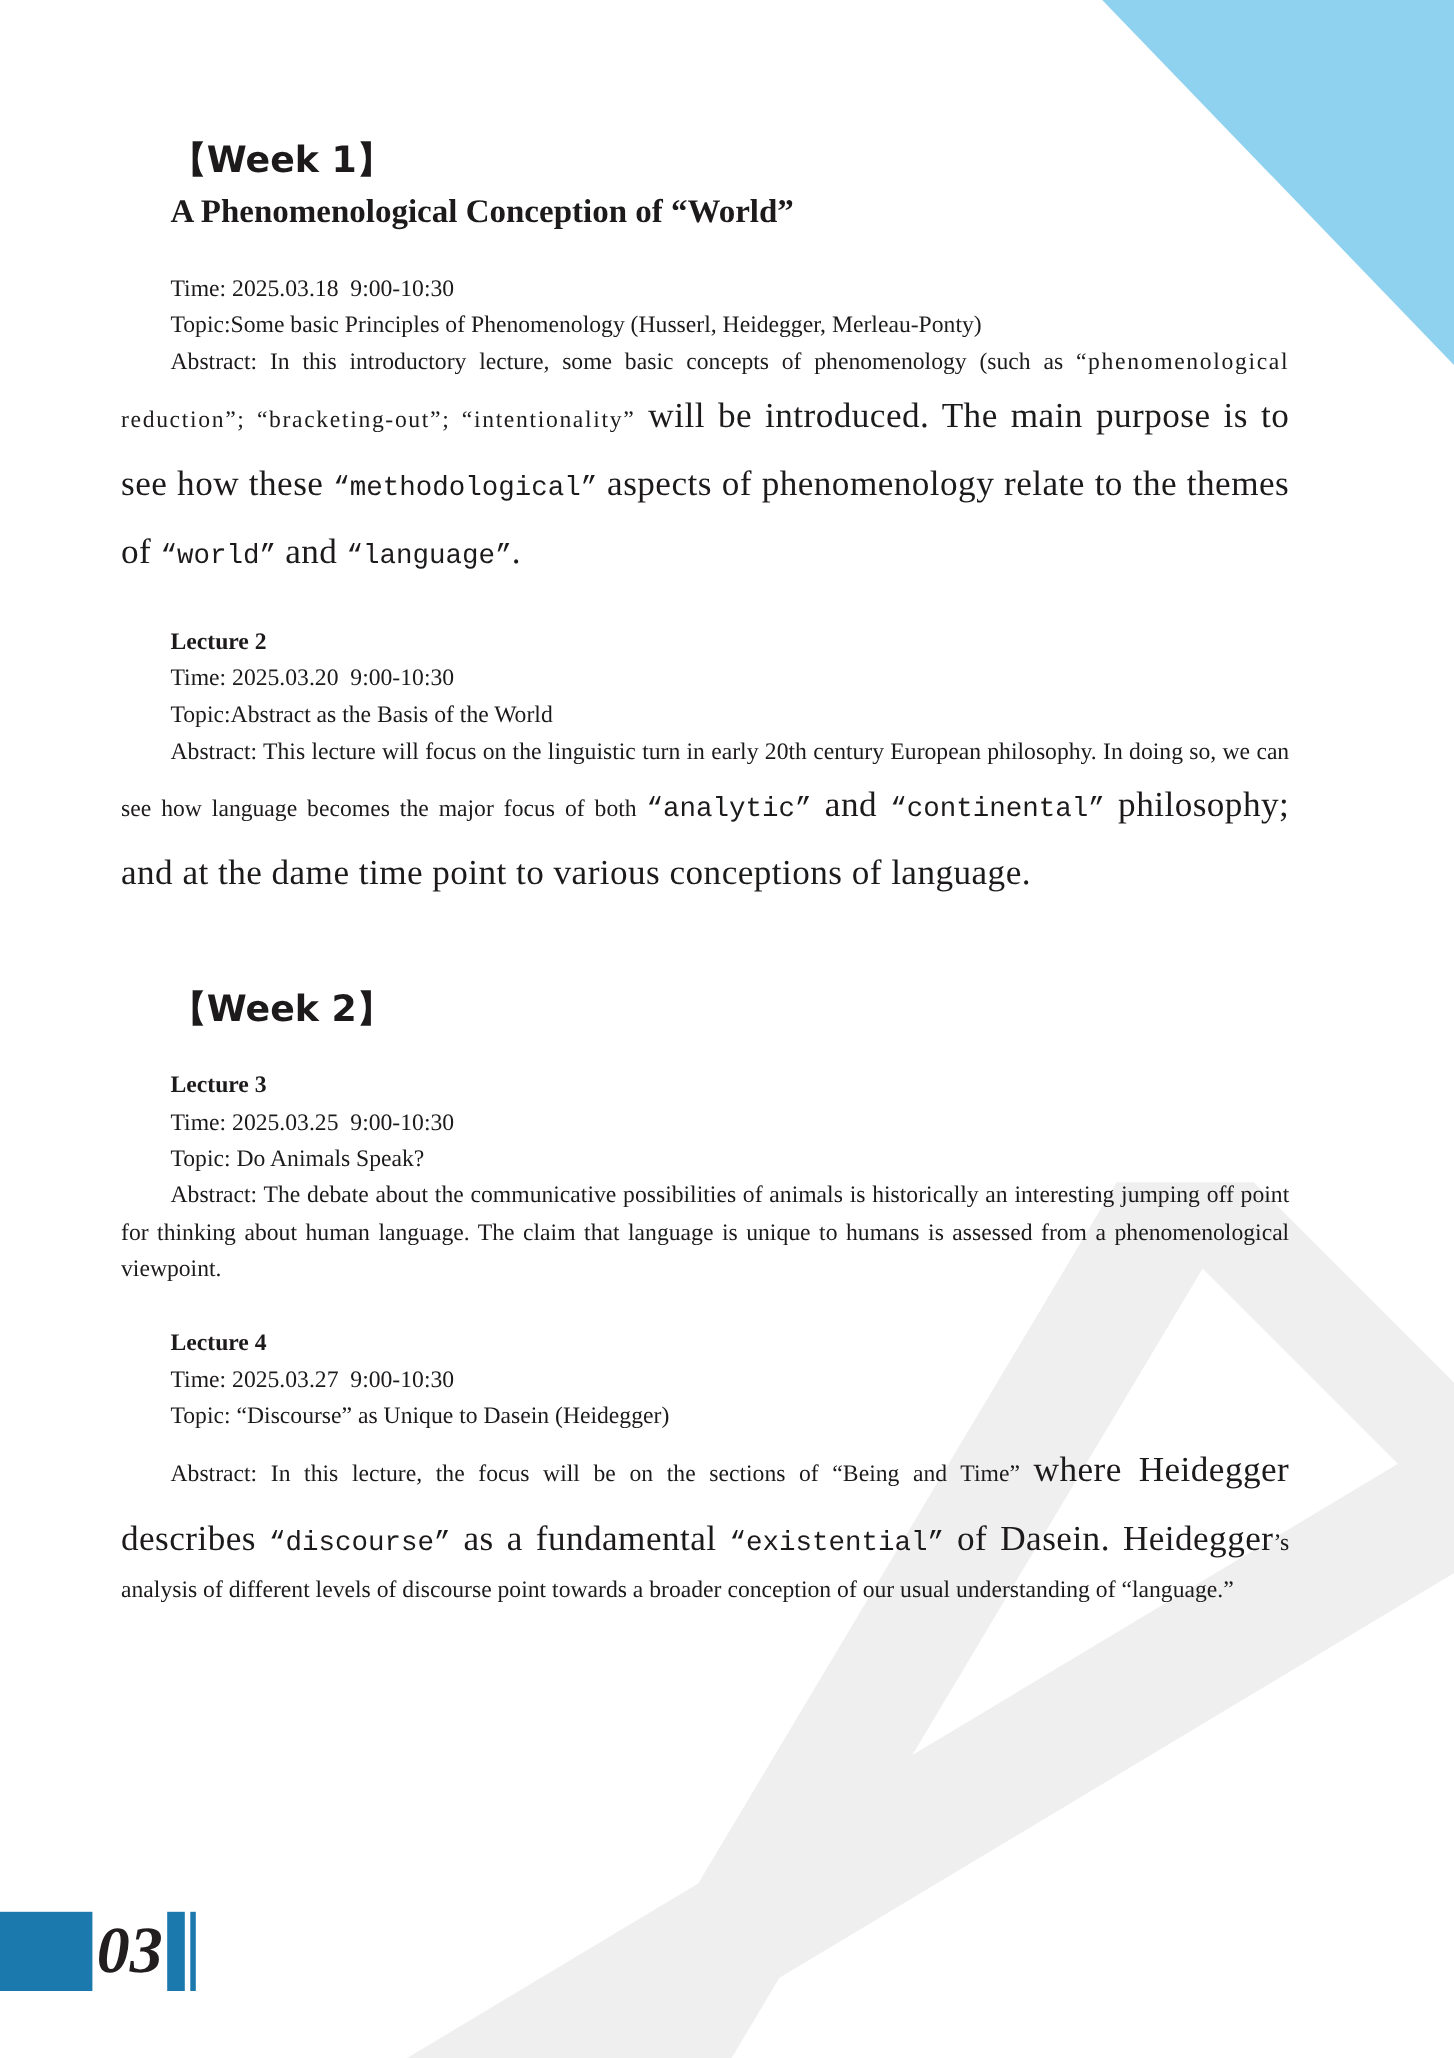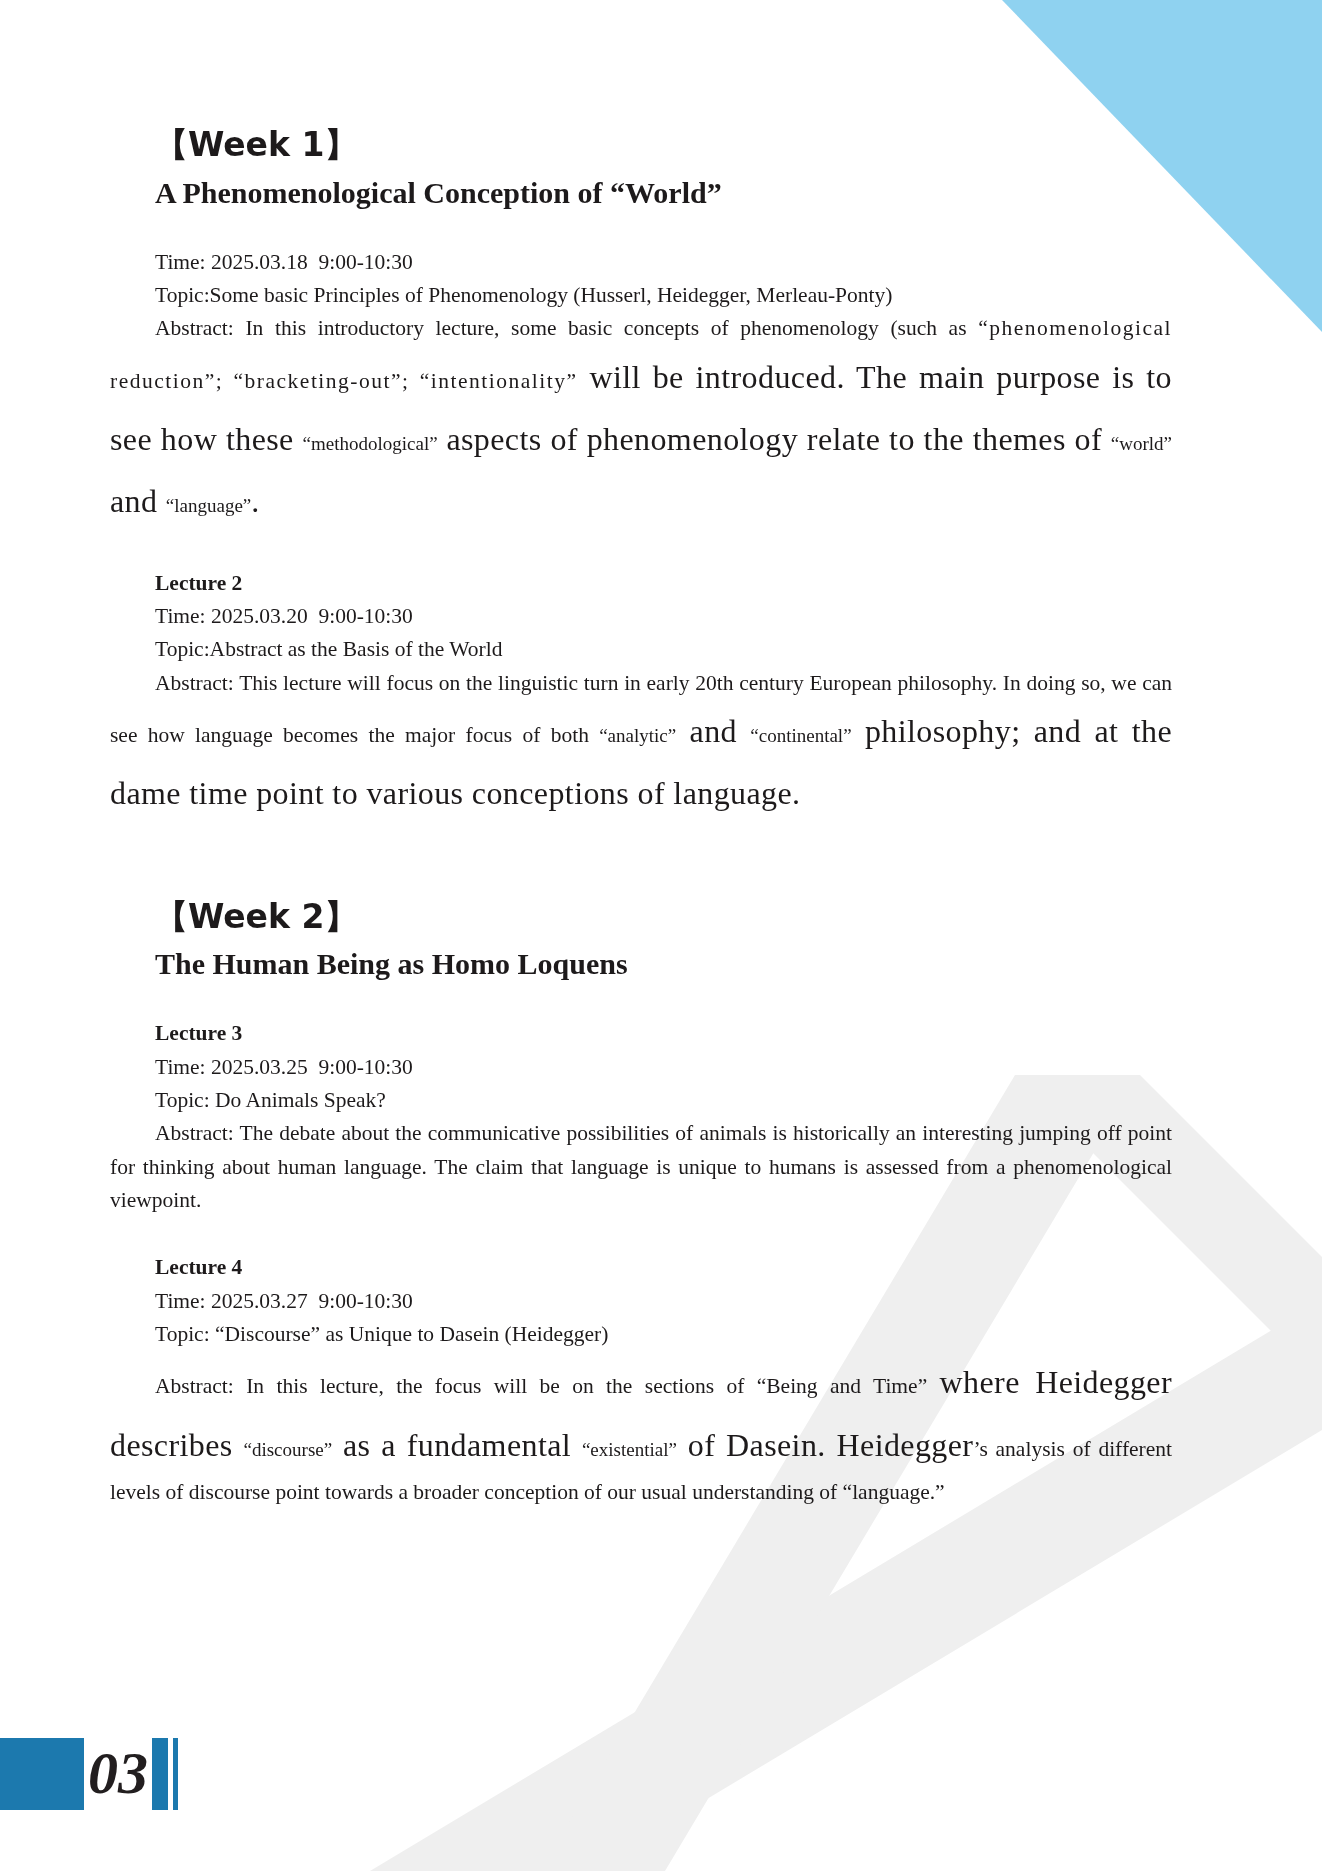--- a/index.html
+++ b/index.html
@@ -25,21 +25,21 @@
   .lecture { margin-top:34px; }
   .week + .week { margin-top:72px; }
   p { margin:0; font-size:21.5px; line-height:1.55; }
   .lecture-title { font-weight:700; text-indent:45px; }
   .meta { text-indent:45px; white-space:pre-wrap; }
   .topic { text-indent:45px; text-align:justify; }
   .abstract { text-indent:45px; text-align:justify; }
   .seg-n  { font-size:21.5px; }
   .seg-sp { font-size:21.5px; letter-spacing:1.5px; }
   .seg-lg { font-size:32px; letter-spacing:0.4px; line-height:1.95; }
-  .seg-sm { font-size:19px; }
+  .seg-sm { font-size:25px;font-family:Liberation Mono, monospace; }
   .footer {
     position:absolute; left:0; top:1738px; height:72px; z-index:2;
     display:flex; align-items:stretch;font-style:italic;
   }
   .footer-rect { width:84px; background:#1c79ae; }
   .page-number {
     font-family:"Liberation Serif", serif; font-weight:700;
     font-size:60px; line-height:70px; color:#221e1f;
     padding:0 3px 0 4px;
   }
@@ -73,21 +73,20 @@
       <article class="lecture">
         <p class="lecture-title">Lecture 2</p>
         <p class="meta">Time: 2025.03.20  9:00-10:30</p>
         <p class="topic">Topic:Abstract as the Basis of the World</p>
         <p class="abstract"><span class="seg-n">Abstract: This lecture will focus on the linguistic turn in early 20th century European philosophy. In doing so, we can see how language becomes the major focus of both </span><span class="seg-sm">“analytic”</span><span class="seg-lg"> and </span><span class="seg-sm">“continental”</span><span class="seg-lg"> philosophy; and at the dame time point to various conceptions of language.</span></p>
       </article>
     </section>
 
     <section class="week">
       <h1 class="week-heading">【Week 2】</h1>
-      <h2 class="week-subtitle">The Human Being as Homo Loquens</h2>
 
       <article class="lecture">
         <p class="lecture-title">Lecture 3</p>
         <p class="meta">Time: 2025.03.25  9:00-10:30</p>
         <p class="topic">Topic: Do Animals Speak?</p>
         <p class="abstract"><span class="seg-n">Abstract: The debate about the communicative possibilities of animals is historically an interesting jumping off point for thinking about human language. The claim that language is unique to humans is assessed from a phenomenological viewpoint.</span></p>
       </article>
 
       <article class="lecture">
         <p class="lecture-title">Lecture 4</p>

